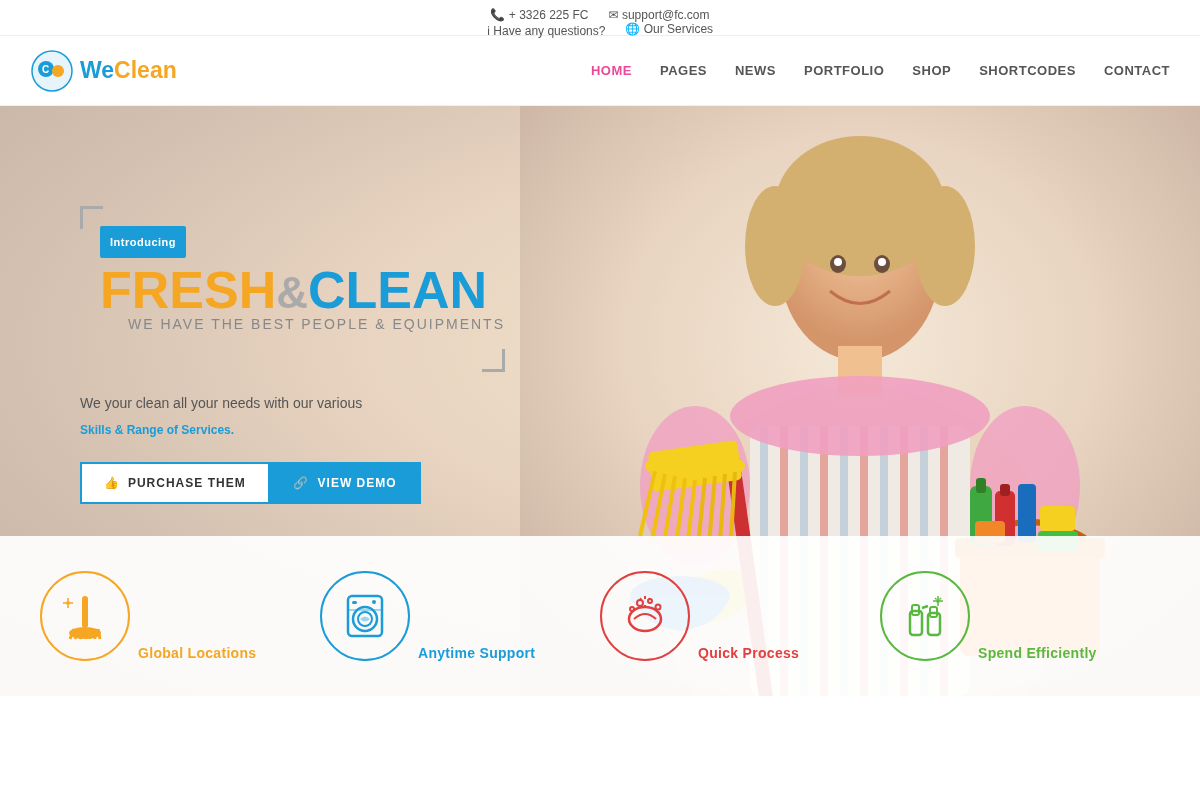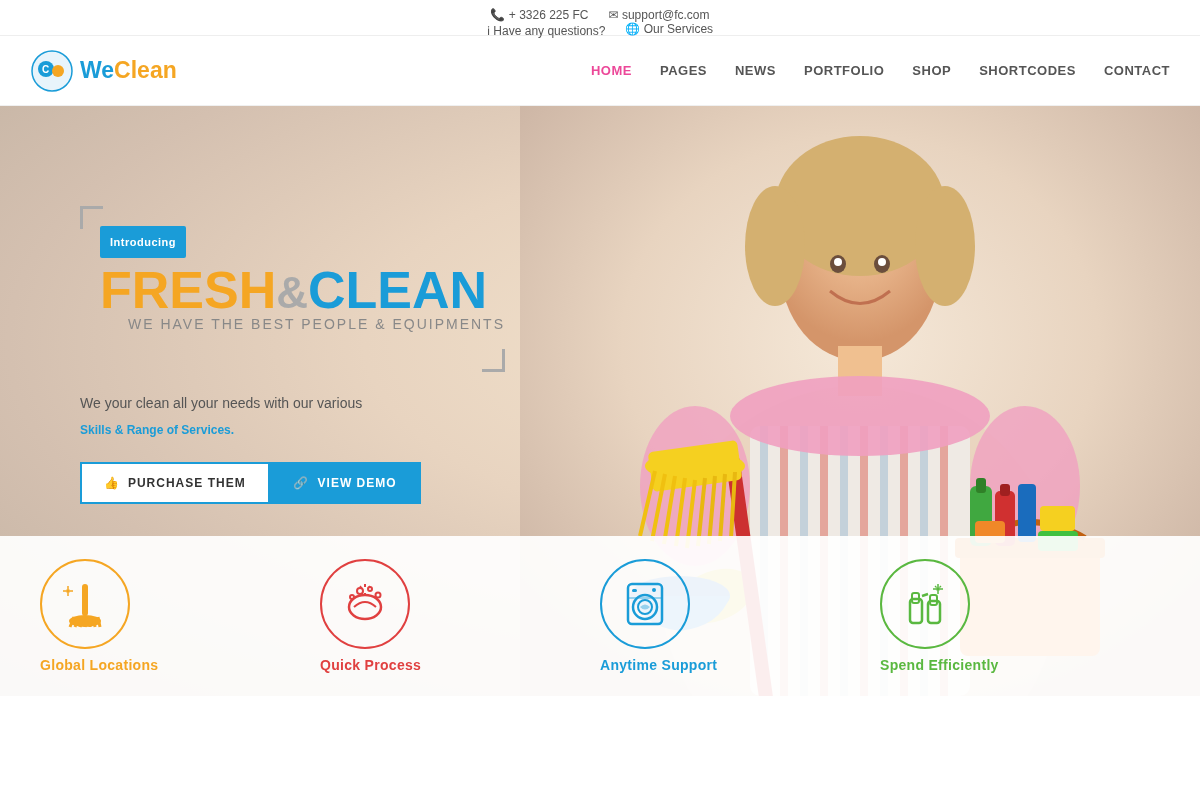--- a/index.html
+++ b/index.html
@@ -210,22 +210,22 @@
       height: 160px;
       background: rgba(255,255,255,0.92);
       display: flex;
       align-items: center;
       justify-content: space-around;
       padding: 0 40px;
     }
 
     .feature-item {
       display: flex;
-      flex-direction: column;
-      align-items: flex-start;
+      flex-direction: row;
+      align-items: flex-end;
       gap: 8px;
       flex: 1;
     }
 
     .feature-circle {
       width: 90px;
       height: 90px;
       border-radius: 50%;
       border: 2px solid;
       display: flex;
@@ -437,57 +437,57 @@
           <line x1="8" y1="7" x2="8" y2="10" stroke="#f5a623" stroke-width="1.5"></line>
           <line x1="8" y1="14" x2="8" y2="17" stroke="#f5a623" stroke-width="1.5"></line>
           <line x1="3" y1="12" x2="6" y2="12" stroke="#f5a623" stroke-width="1.5"></line>
           <line x1="10" y1="12" x2="13" y2="12" stroke="#f5a623" stroke-width="1.5"></line>
         </svg>
       </div>
       <span class="feature-label gold">Global Locations</span>
     </div>
 
     <div class="feature-item">
+      <div class="feature-circle blue">
+        <svg width="50" height="50" viewBox="0 0 50 50">
+
+          <rect x="8" y="5" width="34" height="40" rx="4" fill="none" stroke="#1a9cd8" stroke-width="2.5"></rect>
+          <circle cx="25" cy="28" r="12" fill="none" stroke="#1a9cd8" stroke-width="2.5"></circle>
+          <circle cx="25" cy="28" r="7" fill="none" stroke="#1a9cd8" stroke-width="2"></circle>
+          <rect x="12" y="10" width="5" height="3" rx="1.5" fill="#1a9cd8"></rect>
+          <circle cx="34" cy="11" r="2" fill="#1a9cd8"></circle>
+          <rect x="8" y="18" width="34" height="2" fill="#1a9cd8" opacity="0.4"></rect>
+
+          <path d="M 20 28 Q 25 23 30 28 Q 25 33 20 28" fill="#1a9cd8" opacity="0.4"></path>
+        </svg>
+      </div>
+      <span class="feature-label blue">Anytime Support</span>
+    </div>
+
+    <div class="feature-item">
       <div class="feature-circle red">
         <svg width="50" height="50" viewBox="0 0 50 50">
 
           <ellipse cx="25" cy="28" rx="16" ry="12" fill="none" stroke="#e04040" stroke-width="2.5"></ellipse>
           <path d="M 14 28 Q 25 18 36 28" fill="none" stroke="#e04040" stroke-width="2"></path>
 
           <circle cx="20" cy="12" r="3" fill="none" stroke="#e04040" stroke-width="2"></circle>
           <circle cx="30" cy="10" r="2" fill="none" stroke="#e04040" stroke-width="2"></circle>
           <circle cx="12" cy="18" r="2" fill="none" stroke="#e04040" stroke-width="2"></circle>
           <circle cx="38" cy="16" r="2.5" fill="none" stroke="#e04040" stroke-width="2"></circle>
           <line x1="25" y1="5" x2="25" y2="8" stroke="#e04040" stroke-width="2"></line>
           <line x1="25" y1="14" x2="25" y2="17" stroke="#e04040" stroke-width="2"></line>
           <line x1="20" y1="7" x2="22" y2="9.5" stroke="#e04040" stroke-width="1.5"></line>
           <line x1="30" y1="7" x2="28" y2="9.5" stroke="#e04040" stroke-width="1.5"></line>
         </svg>
       </div>
       <span class="feature-label red">Quick Process</span>
     </div>
 
     <div class="feature-item">
-      <div class="feature-circle blue">
-        <svg width="50" height="50" viewBox="0 0 50 50">
-
-          <rect x="8" y="5" width="34" height="40" rx="4" fill="none" stroke="#1a9cd8" stroke-width="2.5"></rect>
-          <circle cx="25" cy="28" r="12" fill="none" stroke="#1a9cd8" stroke-width="2.5"></circle>
-          <circle cx="25" cy="28" r="7" fill="none" stroke="#1a9cd8" stroke-width="2"></circle>
-          <rect x="12" y="10" width="5" height="3" rx="1.5" fill="#1a9cd8"></rect>
-          <circle cx="34" cy="11" r="2" fill="#1a9cd8"></circle>
-          <rect x="8" y="18" width="34" height="2" fill="#1a9cd8" opacity="0.4"></rect>
-
-          <path d="M 20 28 Q 25 23 30 28 Q 25 33 20 28" fill="#1a9cd8" opacity="0.4"></path>
-        </svg>
-      </div>
-      <span class="feature-label blue">Anytime Support</span>
-    </div>
-
-    <div class="feature-item">
       <div class="feature-circle green">
         <svg width="50" height="50" viewBox="0 0 50 50">
 
           <rect x="10" y="20" width="12" height="24" rx="3" fill="none" stroke="#5ab840" stroke-width="2.5"></rect>
           <rect x="12" y="14" width="7" height="10" rx="2" fill="none" stroke="#5ab840" stroke-width="2"></rect>
           <line x1="22" y1="17" x2="28" y2="15" stroke="#5ab840" stroke-width="2.5"></line>
 
           <rect x="28" y="22" width="12" height="22" rx="3" fill="none" stroke="#5ab840" stroke-width="2.5"></rect>
           <rect x="30" y="16" width="7" height="10" rx="2" fill="none" stroke="#5ab840" stroke-width="2"></rect>
 

